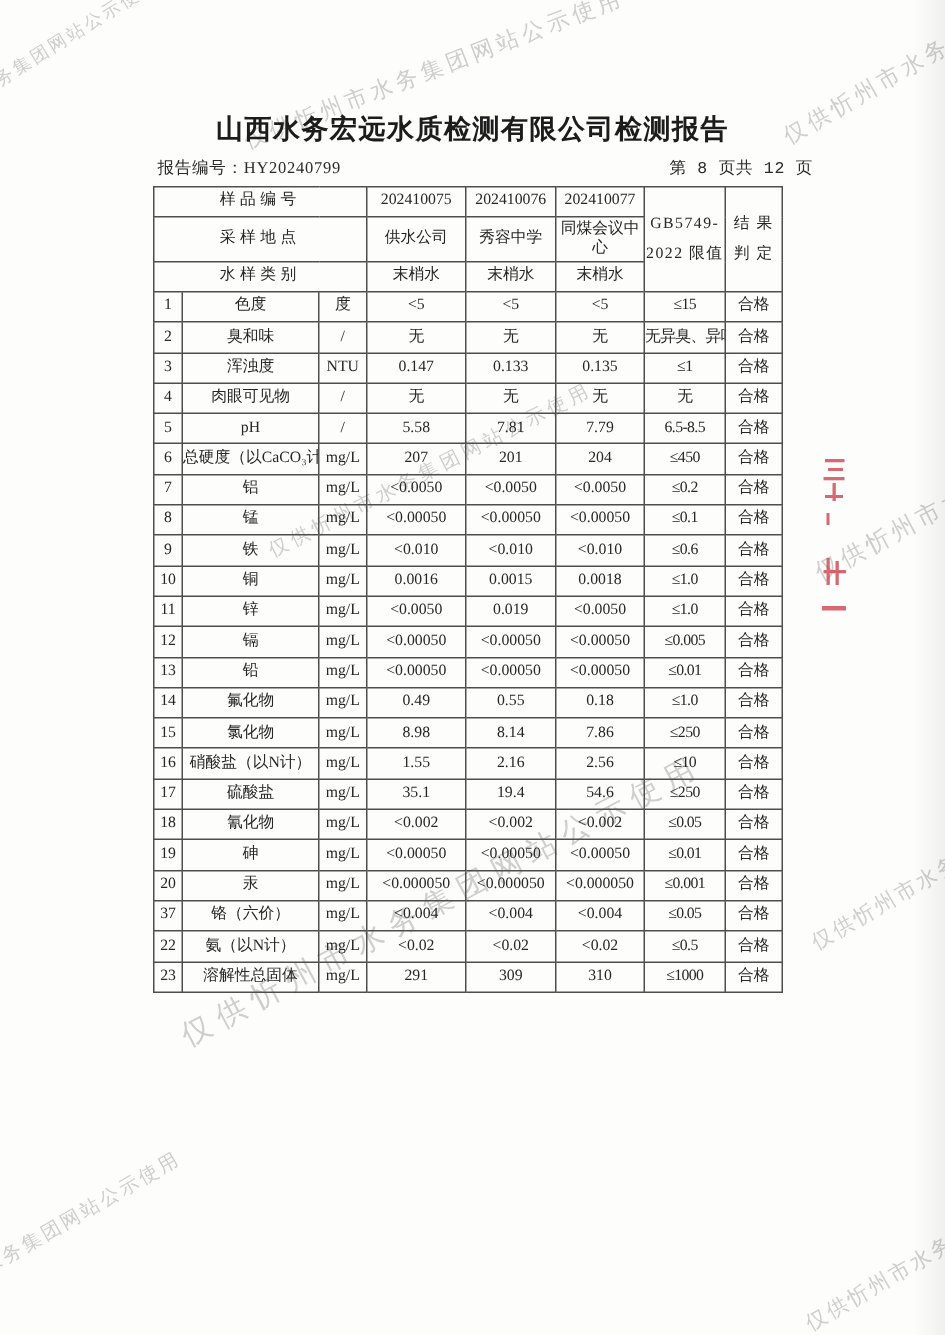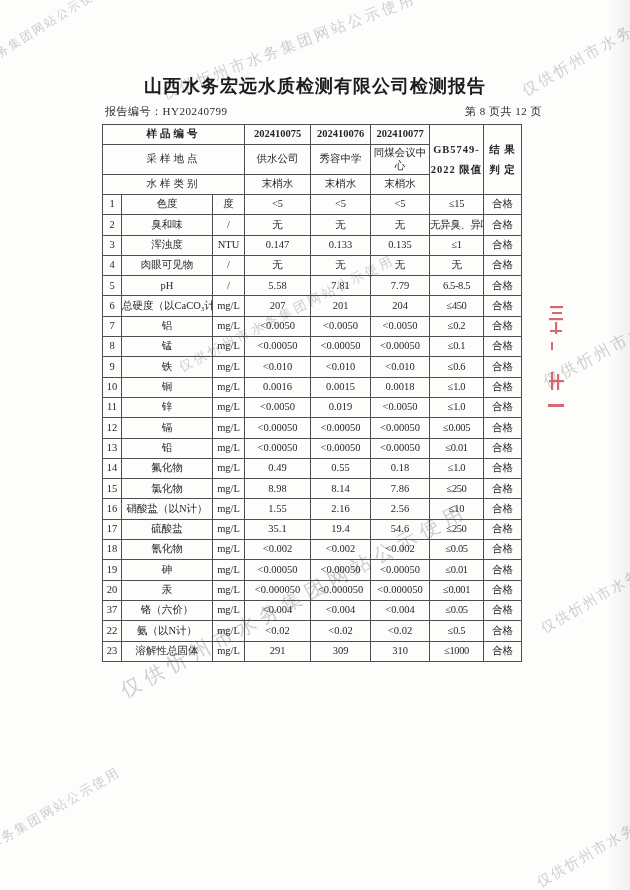--- a/index.html
+++ b/index.html
@@ -24,31 +24,32 @@
     font-size:18px; font-weight:bold; color:#1c1c1c; letter-spacing:1px;
   }
   .meta-left {
     position:absolute; top:104px; left:105px; font-size:11px; color:#2a2a2a;
     letter-spacing:.5px;
     text-align:center;
   }
   .meta-right {
     position:absolute; top:104px; right:88px; font-size:11px; color:#2a2a2a;
     letter-spacing:.5px;
+    font-family:Liberation Mono, monospace;
   }
   table.report {
     position:absolute; top:124px; left:102px; width:419px;
     border-collapse:collapse; table-layout:fixed;
   }
   table.report td {
     border:1px solid #4e4e4e; text-align:center; vertical-align:middle;
     font-size:10.5px; color:#262626; padding:0; overflow:hidden;
     line-height:1.2;
   }
-  tr.h-a { height:20px;font-weight:bold; } tr.h-b { height:30px;margin-top:33px; } tr.h-c { height:20px; }
+  tr.h-a { height:20px; } tr.h-b { height:30px;margin-top:33px; } tr.h-c { height:20px; }
   tbody tr { height:20.3px; }
   .hlabel { letter-spacing:3px; }
   .two-line div { line-height:20px; letter-spacing:1px; }
   td.c-name { text-align:left; padding-left:5px; font-size:10px; white-space:nowrap; }
   td.c-limit { font-size:10px; letter-spacing:-0.4px; white-space:nowrap; }
   td.c-no { font-size:10px; }
   .stamp { position:absolute; left:546px; top:300px; opacity:.8; }
   .stamp rect { fill:var(--stamp-color); }
 </style>
 </head>

